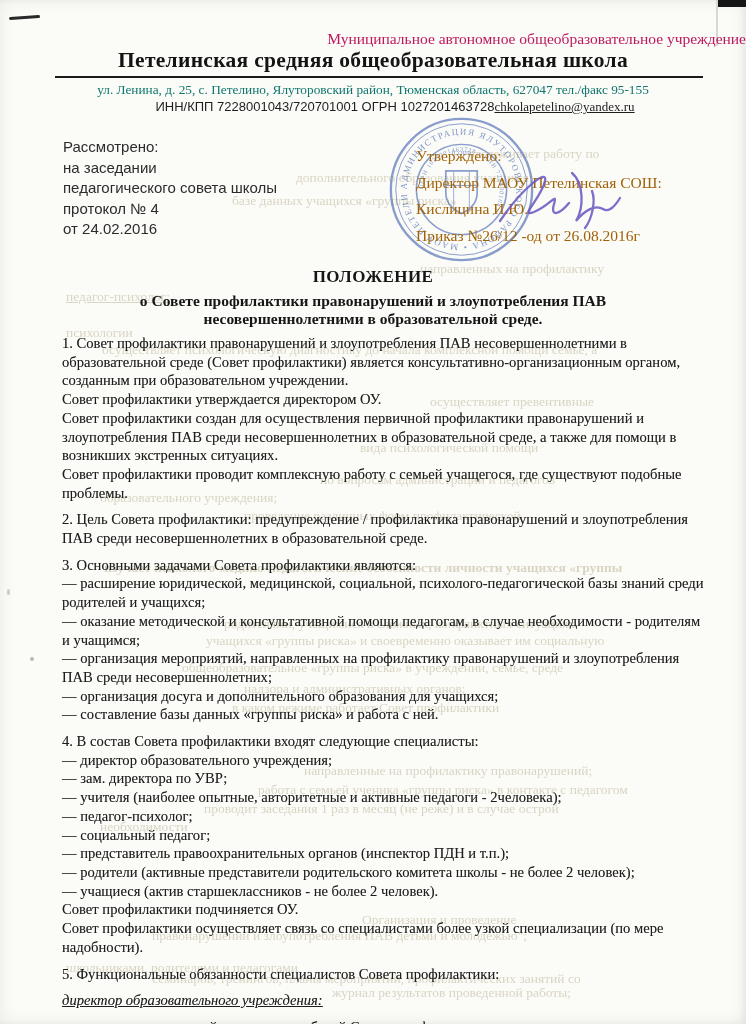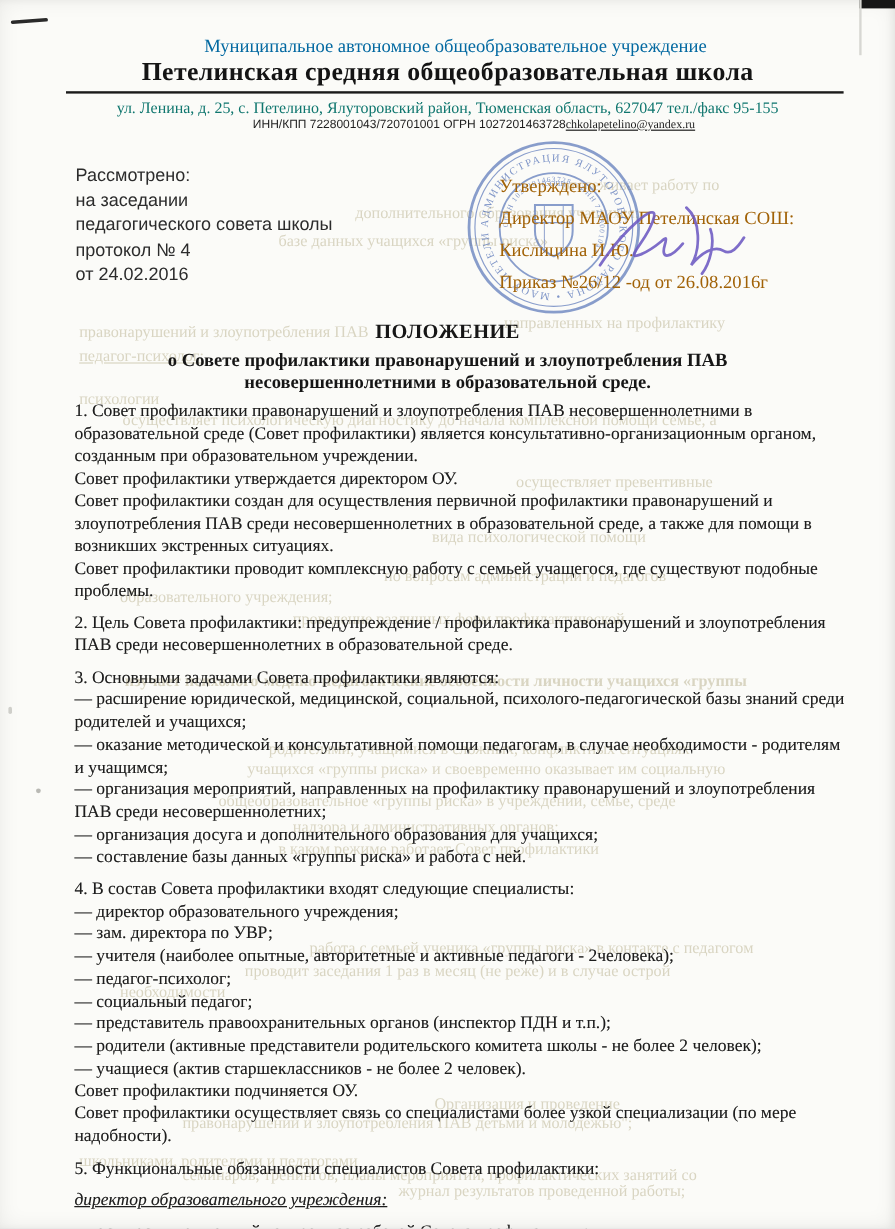--- a/index.html
+++ b/index.html
@@ -24,25 +24,25 @@
   .bleed-line{
     position:absolute;white-space:nowrap;
     color:rgba(148,138,84,0.33);
     font-family:"Liberation Serif", serif;font-size:13.5px;
     filter:blur(0.45px);
   }
   .bleed-line.u{text-decoration:underline;}
 
   
   .letterhead{position:absolute;left:0;right:0;top:0;text-align:center;z-index:2;}
-  .org-type{position:absolute;left:13px;right:0;top:30px;font-size:15.5px;color:#0369a1;}
+  .org-type{position:absolute;left:13px;right:0;top:30px;font-size:15.5px;color:#be185d;text-align:right;}
   .school-name{position:absolute;left:0;right:0;top:48px;font-size:21.5px;font-weight:bold;letter-spacing:0.3px;color:#141414;}
   .lh-rule{position:absolute;left:55px;width:648px;top:76px;height:0;border-top:2px solid #1b1b1b;}
   .address{position:absolute;left:0;right:0;top:82px;font-size:13.3px;color:#0f766e;}
-  .requisites{position:absolute;left:0;right:0;top:99px;font-family:"Liberation Sans", sans-serif;font-size:10px;color:#1e1e1e;padding-left:44px;}
+  .requisites{position:absolute;left:0;right:0;top:99px;font-family:"Liberation Sans", sans-serif;font-size:13px;color:#1e1e1e;padding-left:44px;}
   .email{font-family:"Liberation Serif", serif;text-decoration:underline;}
 
   
   .reviewed{position:absolute;left:63px;top:137px;z-index:3;
     font-family:"Liberation Sans", sans-serif;font-size:15px;line-height:20.6px;color:#2c2c2c;}
   .approved{position:absolute;left:416px;top:143px;z-index:3;
     font-size:15.5px;line-height:26.6px;color:#a16207;}
 
   
   .stamp{position:absolute;left:383px;top:111px;width:157px;height:157px;z-index:2;filter:blur(0.3px);}
@@ -67,35 +67,35 @@
 </head>
 <body>
 
 <div class="page">
 
   <div class="bleed-layer" id="bleed-layer">
       <div class="bleed-line" style="left: 468px; top: 146px;">отслеживает работу по</div>
       <div class="bleed-line" style="left: 296px; top: 170px;">дополнительного образования учащихся;</div>
       <div class="bleed-line" style="left: 232px; top: 193px;">базе данных учащихся «группы риска»</div>
       <div class="bleed-line" style="left: 420px; top: 261px;">направленных на профилактику</div>
-      <div class="bleed-line" style="left: 66px; top: 269px;">правонарушений и злоупотребления ПАВ</div>
       <div class="bleed-line u" style="left: 66px; top: 289px;">педагог-психолог:</div>
       <div class="bleed-line" style="left: 66px; top: 325px;">психологии</div>
       <div class="bleed-line" style="left: 102px; top: 342px;">осуществляет психологическую диагностику до начала комплексной помощи семье, а</div>
       <div class="bleed-line" style="left: 430px; top: 394px;">осуществляет превентивные</div>
       <div class="bleed-line" style="left: 360px; top: 440px;">вида психологической помощи</div>
       <div class="bleed-line" style="left: 320px; top: 472px;">по вопросам администрации и педагогов</div>
       <div class="bleed-line" style="left: 100px; top: 490px; text-align: center;">образовательного учреждения;</div>
       <div class="bleed-line" style="left: 244px; top: 508px;">проведение различных форм профилактической</div>
       <div class="bleed-line" style="left: 104px; top: 560px; font-weight: bold;">изучает психолого-медико-педагогические особенности личности учащихся «группы</div>
       <div class="bleed-line" style="left: 224px; top: 616px;">родителями, учащимися в сложных, конфликтных ситуациях</div>
       <div class="bleed-line" style="left: 206px; top: 633px;">учащихся «группы риска» и своевременно оказывает им социальную</div>
       <div class="bleed-line" style="left: 182px; top: 660px;">общеобразовательное «группы риска» в учреждении, семье, среде</div>
       <div class="bleed-line" style="left: 244px; top: 681px;">надзора и административных органов;</div>
       <div class="bleed-line" style="left: 232px; top: 700px;">в каком режиме работает Совет профилактики</div>
+      <div class="bleed-line" style="left: 304px; top: 763px;">направленные на профилактику правонарушений;</div>
       <div class="bleed-line" style="left: 258px; top: 782px;">работа с семьей ученика «группы риска» в контакте с педагогом</div>
       <div class="bleed-line" style="left: 204px; top: 801px;">проводит заседания 1 раз в месяц (не реже) и в случае острой</div>
       <div class="bleed-line" style="left: 100px; top: 819px;">необходимости</div>
       <div class="bleed-line" style="left: 362px; top: 912px;">Организация и проведение</div>
       <div class="bleed-line" style="left: 152px; top: 928px;">правонарушений и злоупотребления ПАВ детьми и молодежью";</div>
       <div class="bleed-line" style="left: 152px; top: 944px; margin-top: 27px;">семинаров, тренингов, планы мероприятий, профилактических занятий со</div>
       <div class="bleed-line" style="left: 66px; top: 960px;">школьниками, родителями и педагогами</div>
       <div class="bleed-line" style="left: 332px; top: 985px;">журнал результатов проведенной работы;</div>
     </div>
 

